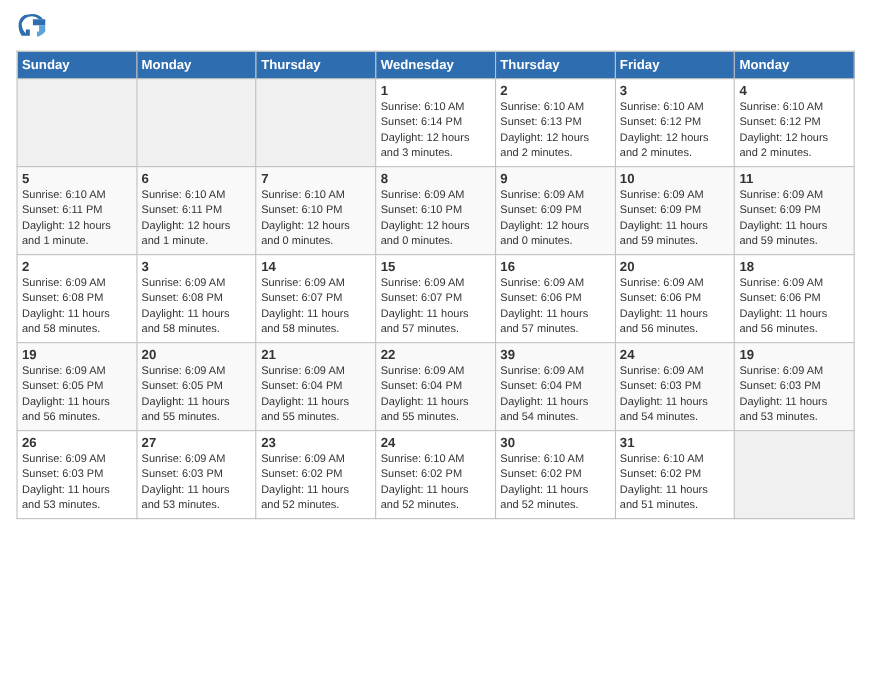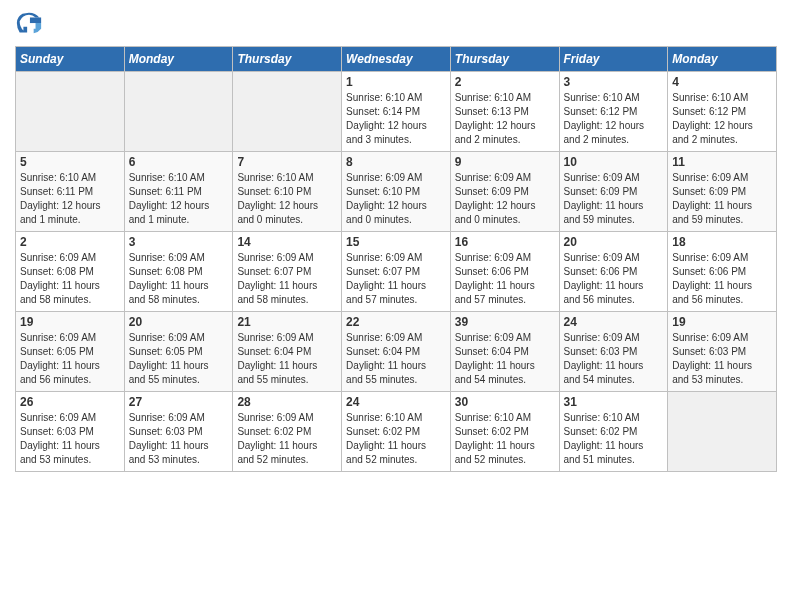--- a/index.html
+++ b/index.html
@@ -55,21 +55,20 @@
       table-layout: fixed;
     }
     .calendar thead tr th {
       background-color: #2e6daf;
       color: #fff;
       font-size: 12px;
       font-weight: bold;
       padding: 5px 4px;
       text-align: left;
       border: 1px solid #c0c0c0;
-      font-style: italic;
     }
     .calendar tbody tr td {
       border: 1px solid #c0c0c0;
       vertical-align: top;
       padding: 3px 4px;
       font-size: 10px;
       color: #333;
       height: 80px;
       background: #fff;
     }
@@ -321,21 +320,21 @@
 and 53 minutes.</div>
           </td>
           <td>
             <span class="day-number">27</span>
             <div class="day-info" style="white-space: pre-line;">Sunrise: 6:09 AM
 Sunset: 6:03 PM
 Daylight: 11 hours
 and 53 minutes.</div>
           </td>
           <td>
-            <span class="day-number">28</span>
+            <span class="day-number">23</span>
             <div class="day-info" style="white-space: pre-line;">Sunrise: 6:09 AM
 Sunset: 6:02 PM
 Daylight: 11 hours
 and 52 minutes.</div>
           </td>
           <td>
             <span class="day-number">24</span>
             <div class="day-info" style="white-space: pre-line;">Sunrise: 6:10 AM
 Sunset: 6:02 PM
 Daylight: 11 hours

